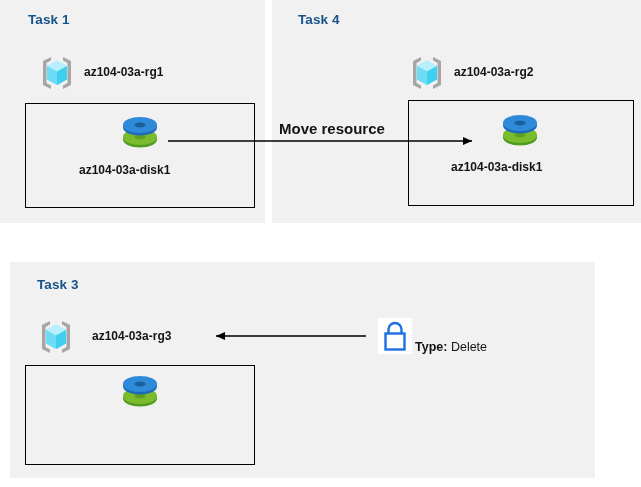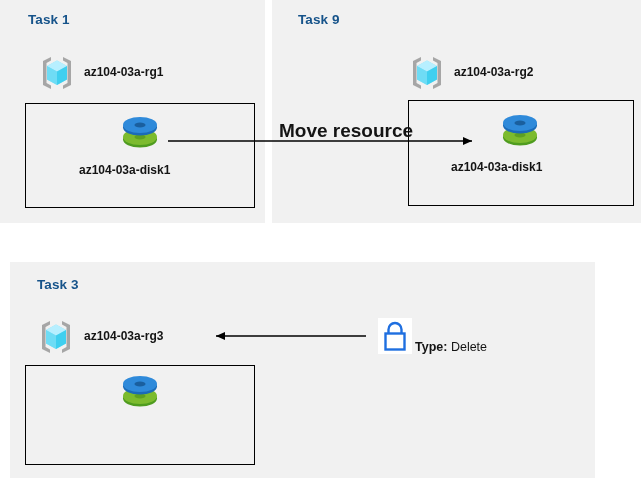--- a/index.html
+++ b/index.html
@@ -99,21 +99,21 @@
       <ellipse cx="20" cy="14.5" rx="17" ry="8" fill="#1b6bb8"></ellipse>
       <ellipse cx="20" cy="12" rx="17" ry="8" fill="#2f8ada"></ellipse>
       <ellipse cx="20" cy="12" rx="5.5" ry="2.5" fill="#1a5f9e"></ellipse>
     </svg>
   </div>
 
   <div class="label-bold" style="left:79px; top:163px;">az104-03a-disk1</div>
 
   <div class="panel" style="left:272px; top:0px; width:369px; height:223px;"></div>
 
-  <div class="panel-title" style="left:298px; top:12px;">Task 9</div>
+  <div class="panel-title" style="left:298px; top:12px;">Task 4</div>
 
   <div class="icon-wrap" style="left:406px; top:52px; width:42px; height:42px;">
     <svg width="42" height="42" viewBox="0 0 42 42">
       <path d="M15 5 L7 9 L7 33 L15 37 L15 33.5 L10.5 31 L10.5 11 L15 8.5 Z" fill="#a6a6a6"></path>
       <path d="M27 5 L35 9 L35 33 L27 37 L27 33.5 L31.5 31 L31.5 11 L27 8.5 Z" fill="#a6a6a6"></path>
       <polygon points="21,8.5 31,14 31,27.5 21,33 11,27.5 11,14" fill="#8fe4f7"></polygon>
       <polygon points="21,8.5 31,14 21,19.5 11,14" fill="#b7efff"></polygon>
       <polygon points="21,19.5 31,14 31,27.5 21,33" fill="#3fcfef"></polygon>
       <polygon points="21,19.5 11,14 11,27.5 21,33" fill="#6edcf5"></polygon>
     </svg>
@@ -129,38 +129,38 @@
       <ellipse cx="20" cy="24" rx="17" ry="8" fill="#7cbb2e"></ellipse>
       <ellipse cx="20" cy="24" rx="5.5" ry="2.5" fill="#5ea022"></ellipse>
       <ellipse cx="20" cy="14.5" rx="17" ry="8" fill="#1b6bb8"></ellipse>
       <ellipse cx="20" cy="12" rx="17" ry="8" fill="#2f8ada"></ellipse>
       <ellipse cx="20" cy="12" rx="5.5" ry="2.5" fill="#1a5f9e"></ellipse>
     </svg>
   </div>
 
   <div class="label-bold" style="left:451px; top:160px;">az104-03a-disk1</div>
 
-  <div class="label-bold" style="left:279px; top:120px; font-size:19px;">Move resource</div>
+  <div class="label-bold" style="left:279px; top:120px; font-size:15px;">Move resource</div>
 
   <div class="panel" style="left:10px; top:262px; width:585px; height:216px;"></div>
 
   <div class="panel-title" style="left:37px; top:277px;">Task 3</div>
 
   <div class="icon-wrap" style="left:35px; top:316px; width:42px; height:42px;">
     <svg width="42" height="42" viewBox="0 0 42 42">
       <path d="M15 5 L7 9 L7 33 L15 37 L15 33.5 L10.5 31 L10.5 11 L15 8.5 Z" fill="#a6a6a6"></path>
       <path d="M27 5 L35 9 L35 33 L27 37 L27 33.5 L31.5 31 L31.5 11 L27 8.5 Z" fill="#a6a6a6"></path>
       <polygon points="21,8.5 31,14 31,27.5 21,33 11,27.5 11,14" fill="#8fe4f7"></polygon>
       <polygon points="21,8.5 31,14 21,19.5 11,14" fill="#b7efff"></polygon>
       <polygon points="21,19.5 31,14 31,27.5 21,33" fill="#3fcfef"></polygon>
       <polygon points="21,19.5 11,14 11,27.5 21,33" fill="#6edcf5"></polygon>
     </svg>
   </div>
 
-  <div class="label-bold" style="left:84px; top:329px;text-align:center;">az104-03a-rg3</div>
+  <div class="label-bold" style="left:92px; top:329px;text-align:center;">az104-03a-rg3</div>
 
   <div class="inner-box" style="left:25px; top:365px; width:230px; height:100px;"></div>
 
   <div class="icon-wrap" style="left:120px; top:372px; width:40px; height:42px;">
     <svg width="40" height="42" viewBox="0 0 40 42">
       <ellipse cx="20" cy="26.5" rx="17" ry="8" fill="#4f9c1f"></ellipse>
       <ellipse cx="20" cy="24" rx="17" ry="8" fill="#7cbb2e"></ellipse>
       <ellipse cx="20" cy="24" rx="5.5" ry="2.5" fill="#5ea022"></ellipse>
       <ellipse cx="20" cy="14.5" rx="17" ry="8" fill="#1b6bb8"></ellipse>
       <ellipse cx="20" cy="12" rx="17" ry="8" fill="#2f8ada"></ellipse>

